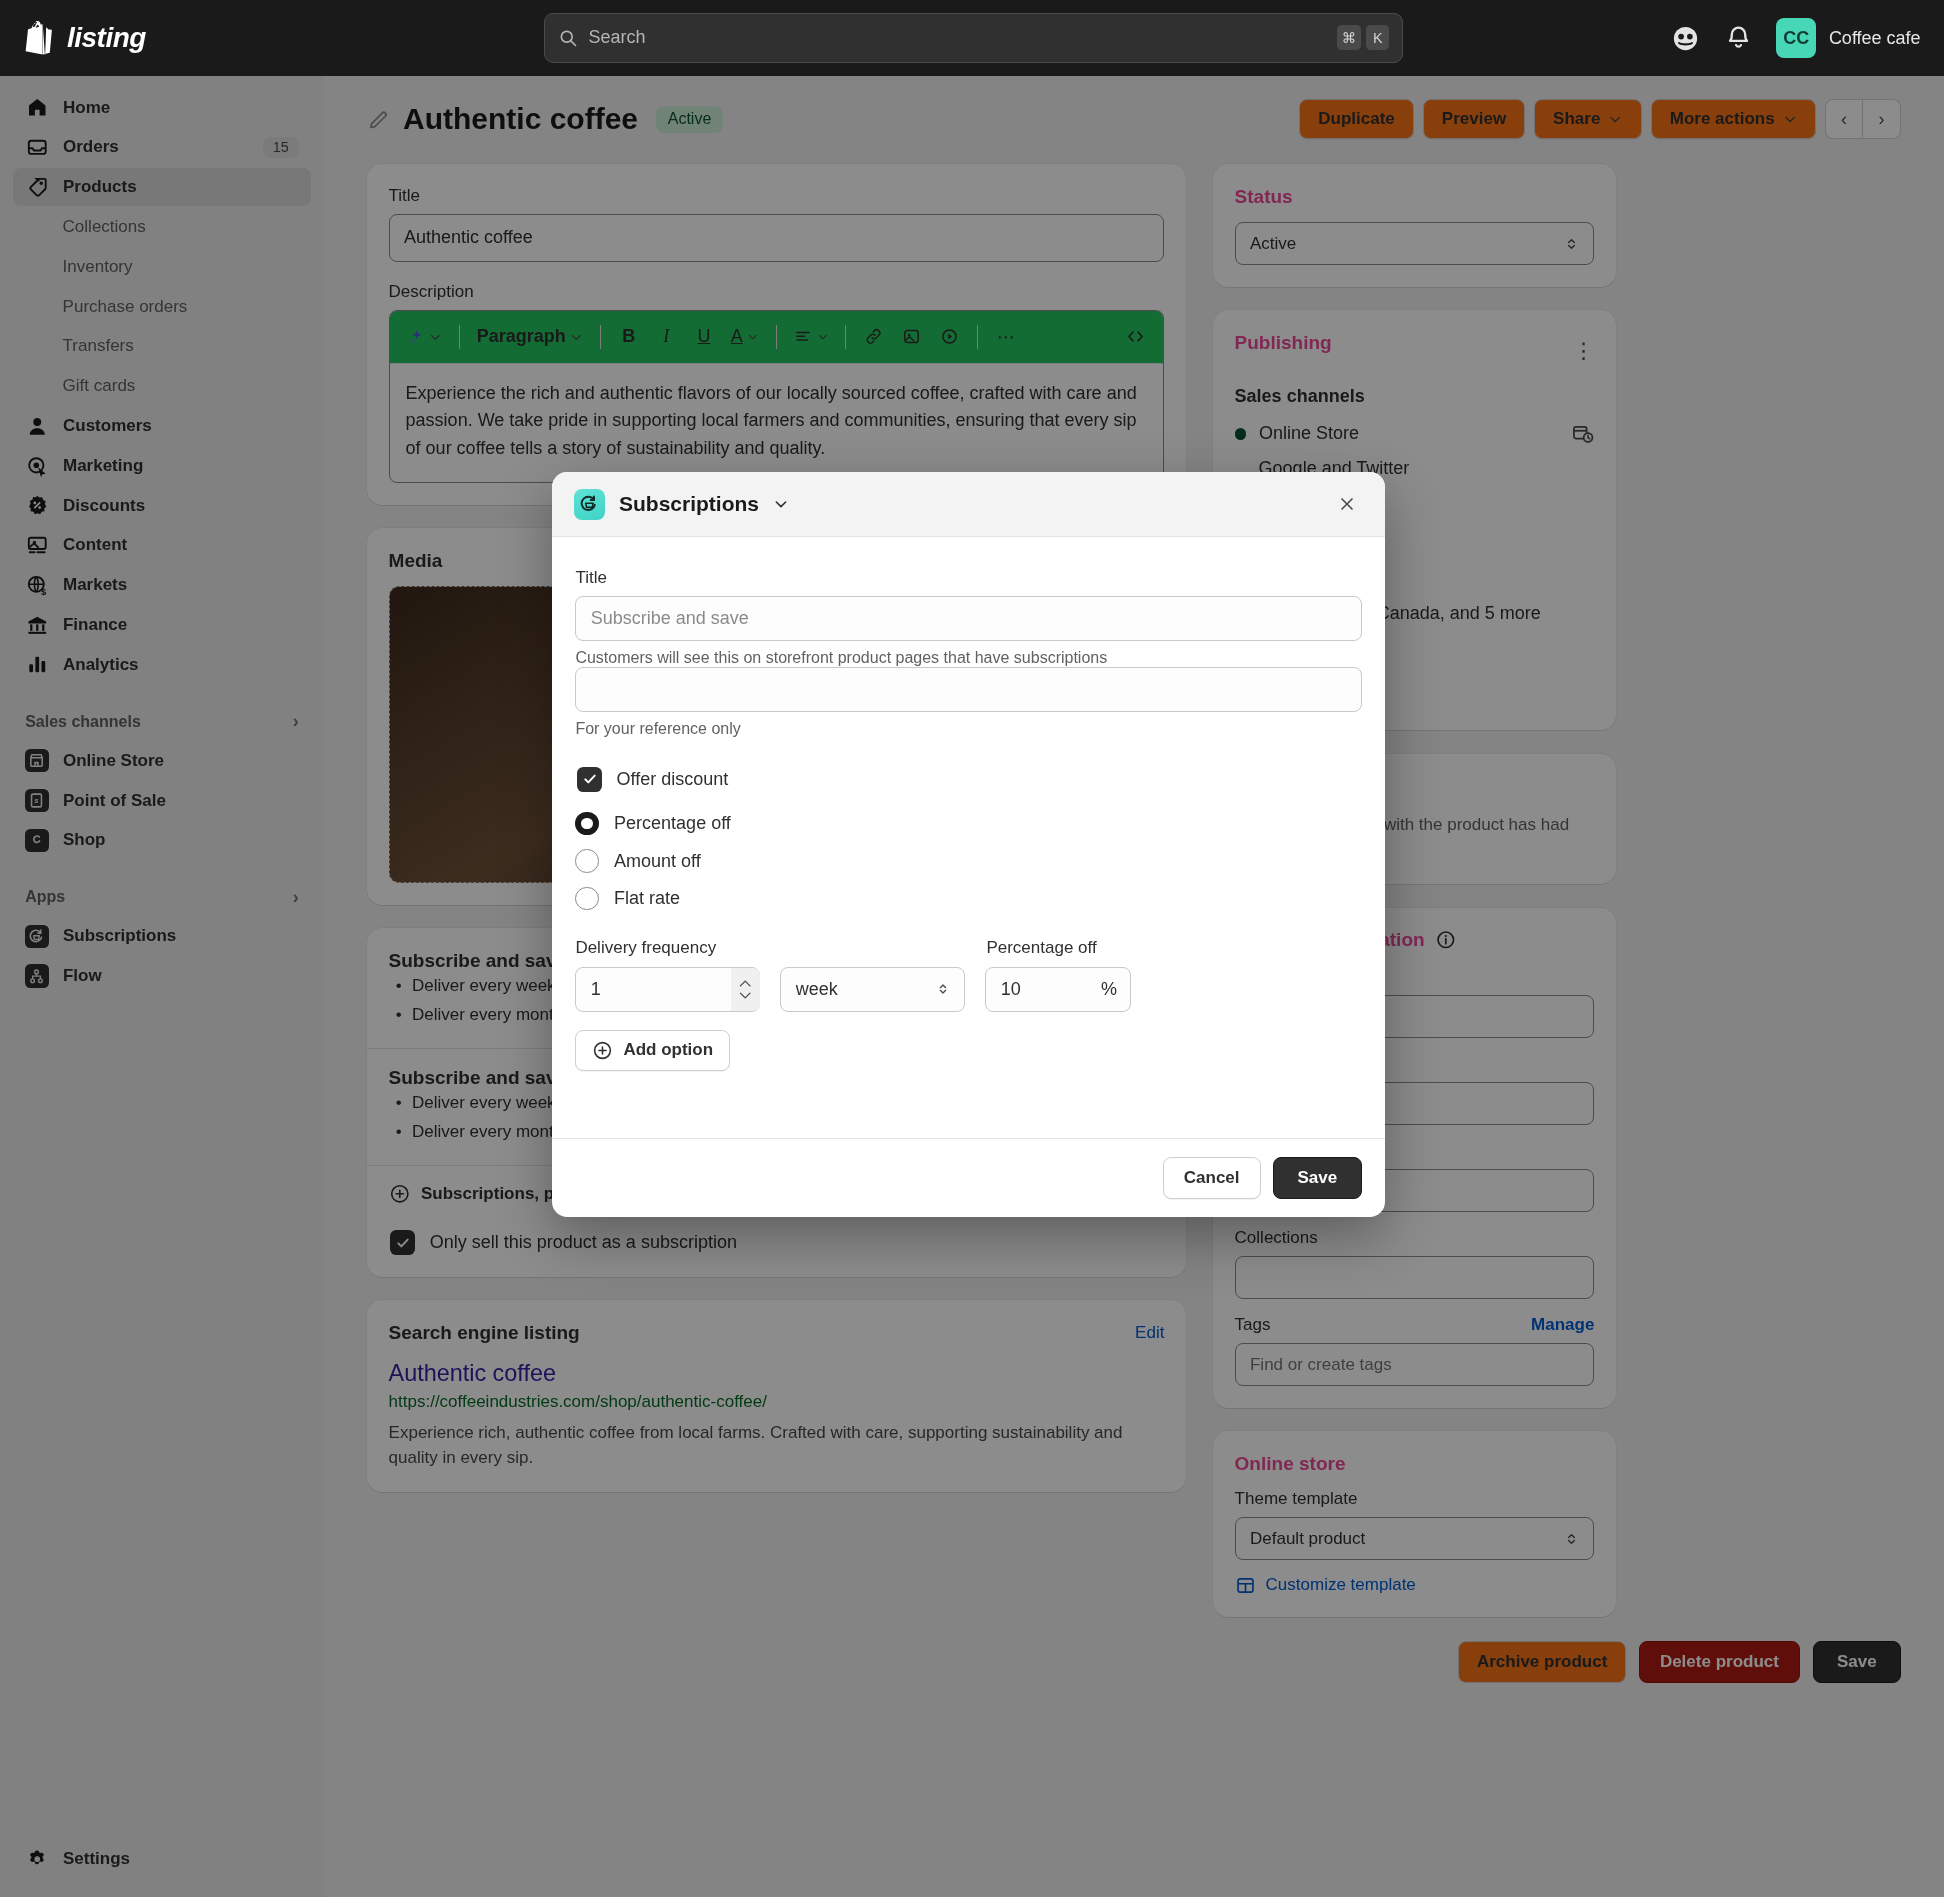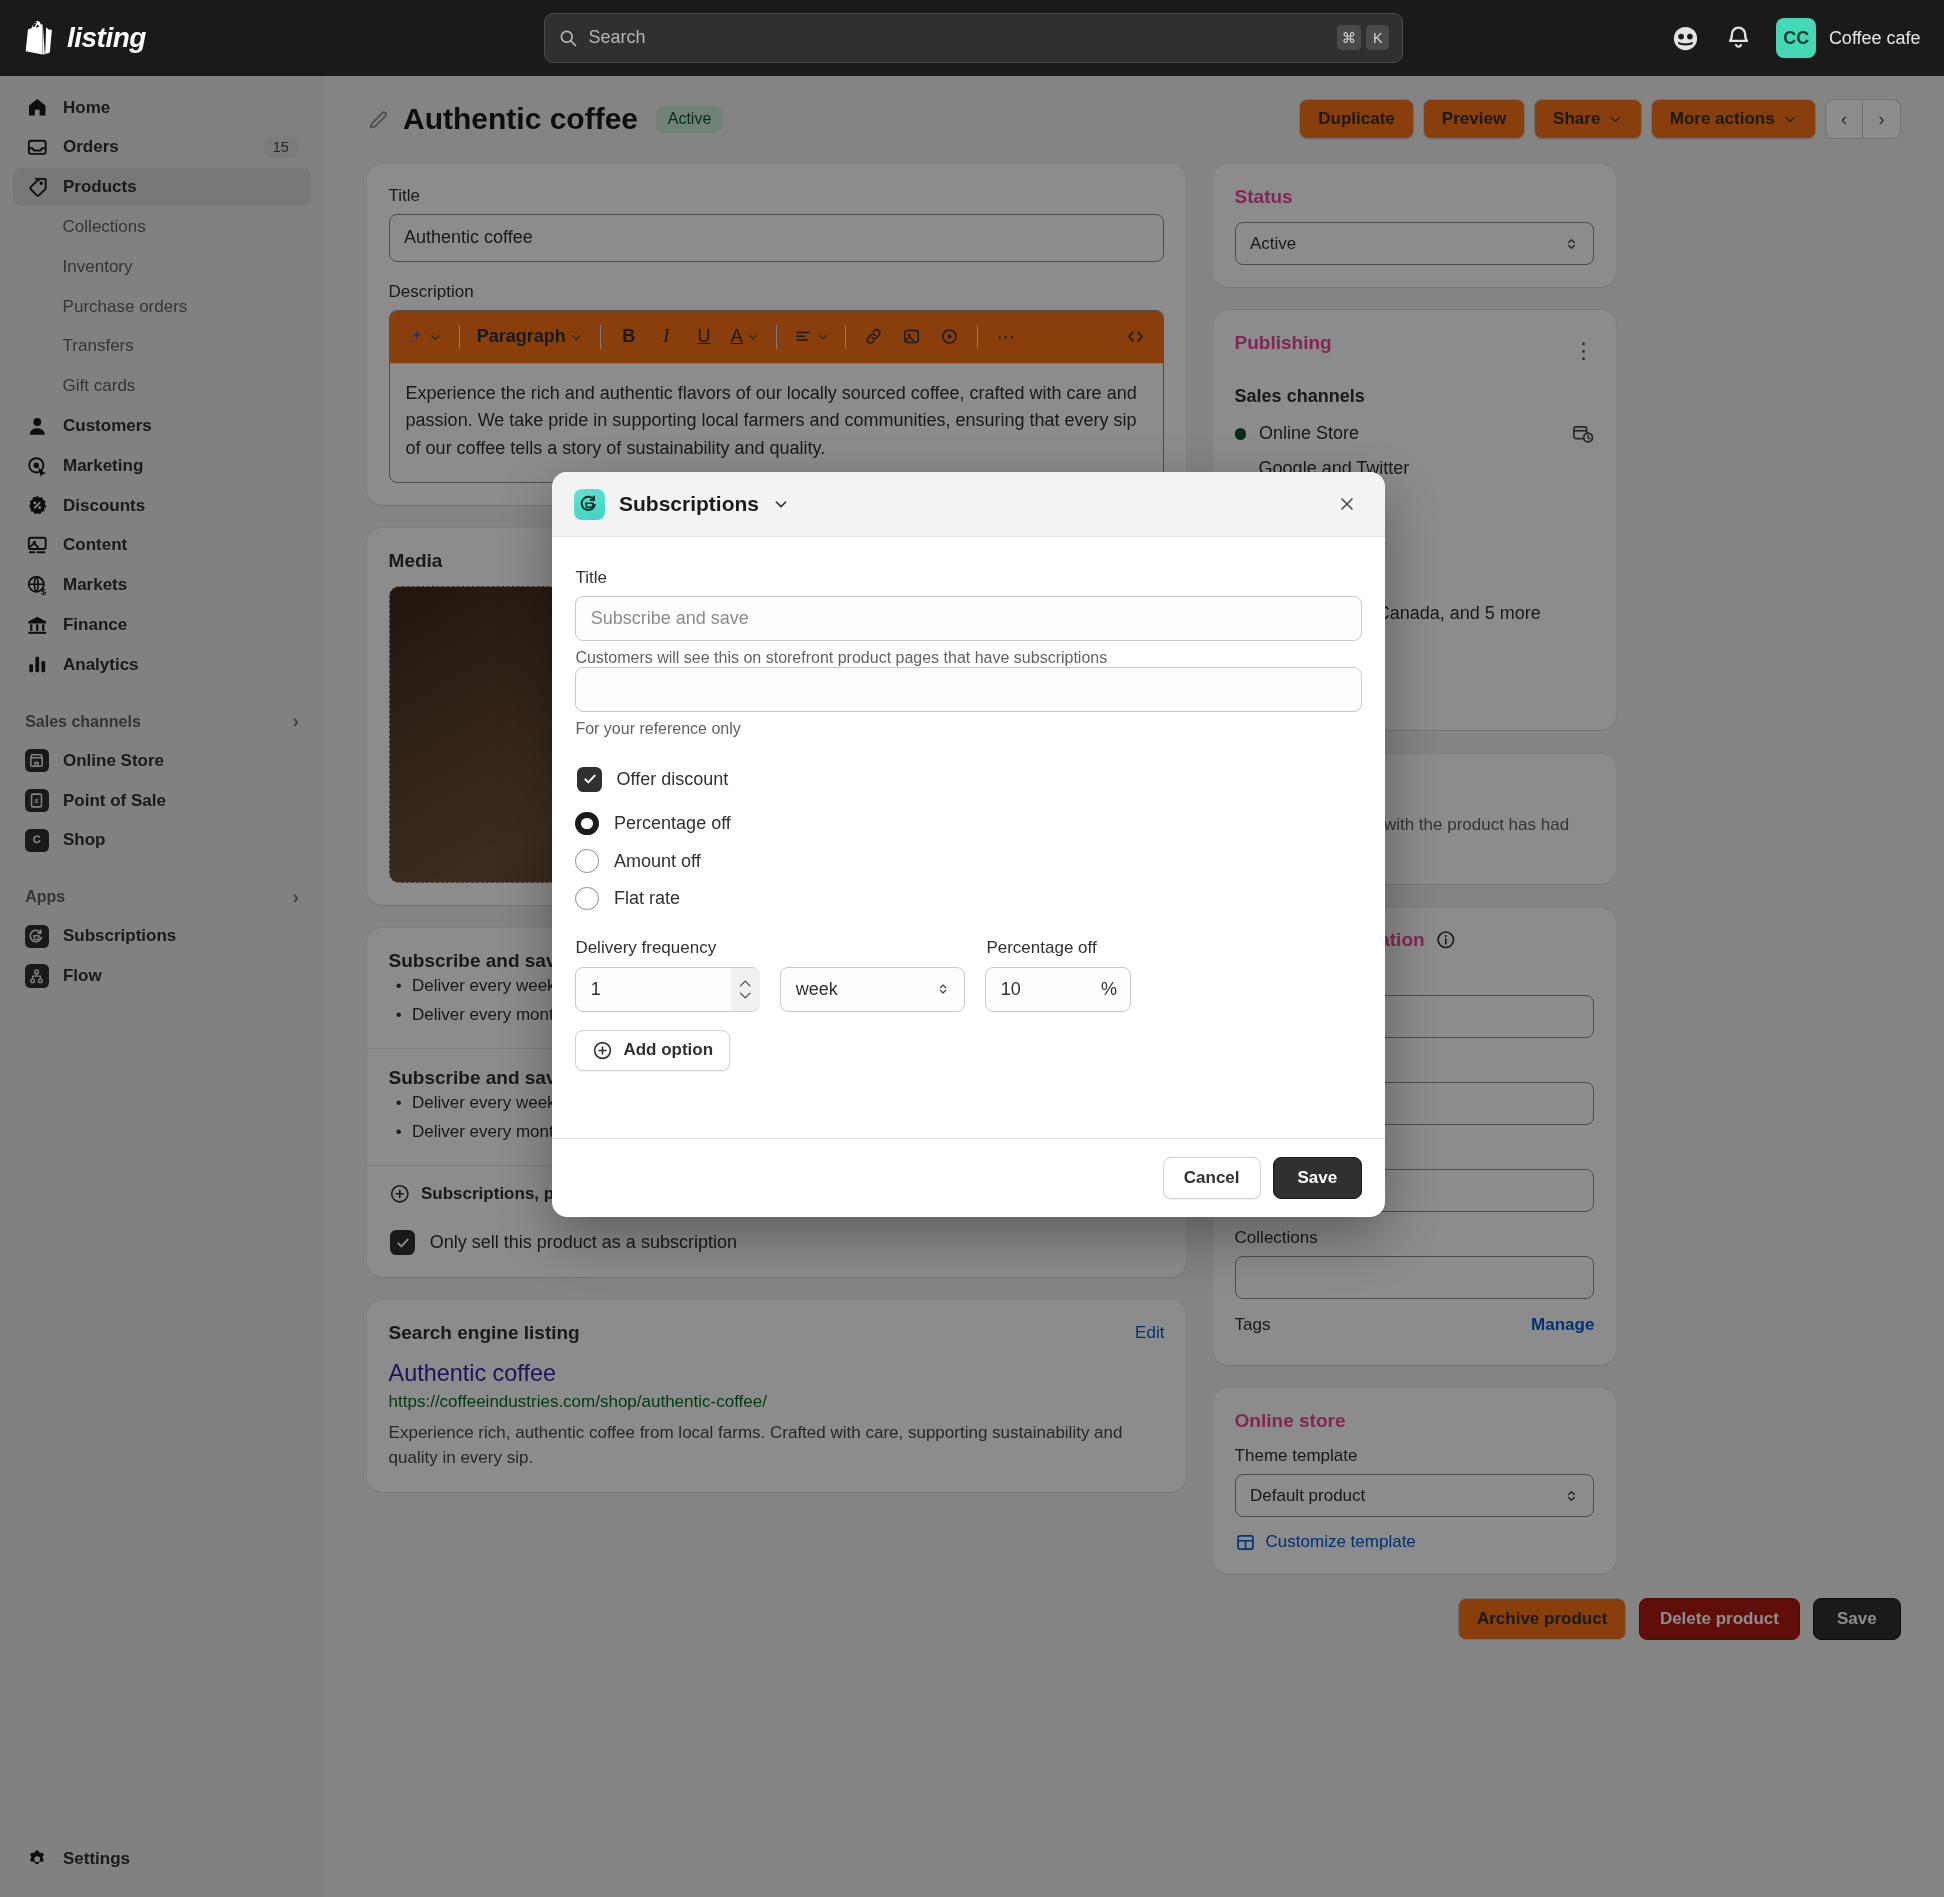--- a/index.html
+++ b/index.html
@@ -98,21 +98,21 @@
   .finput {
     width: 100%; border: 0.9px solid #8a8a8a; border-radius: 8px; height: 48px;
     font-size: 18px; padding: 0 14.4px; color: #303030; background: #fff;
     font-family: "Liberation Sans", sans-serif;
   }
   .finput.small { height: 43px; font-size: 17px; }
 
   .editor-wrap { border: 0.9px solid #8a8a8a; border-radius: 8px; overflow: hidden; }
   .editor-toolbar {
     display: flex; align-items: center; gap: 3.6px; padding: 9px 10.8px;
-    border-bottom: 0.9px solid #e3e3e3; background: #f97316;
+    border-bottom: 0.9px solid #e3e3e3; background: #22c55e;
   }
   .tb-btn { height: 34px; min-width: 34px; display: flex; align-items: center; justify-content: center;
             border-radius: 6.3px; color: #303030; font-size: 18px; cursor: pointer; padding: 0 6.3px; gap: 4.5px; }
   .tb-sep { width: 0.9px; height: 23.4px; background: #e3e3e3; margin: 0 7.2px; }
   .editor-body { padding: 16px 16px 20px 16px; font-size: 18px; line-height: 1.52; color: #303030; }
 
   .card-title { font-size: 19px; font-weight: 700; color: #303030; }
   .card-head-row { display: flex; align-items: center; margin-bottom: 16px; }
   .link { color: #005bd3; font-size: 17px; text-decoration: none; cursor: pointer; }
 
@@ -690,20 +690,21 @@
           <label class="flabel" style="margin-top:16px;">Vendor</label>
           <input class="finput small" value="" style="">
 
           <label class="flabel" style="margin-top:16px;">Collections</label>
           <input class="finput small" value="" style="">
 
           <div class="card-head-row" style="margin:16px 0 8px;">
             <span class="flabel" style="margin-bottom:0;">Tags</span>
             <a class="link" style="margin-left:auto;font-weight:600;">Manage</a>
           </div>
+          <input class="finput small" placeholder="Find or create tags" style="">
         </div>
 
         <div class="card">
           <div class="panel-title">Online store</div>
           <label class="flabel">Theme template</label>
           <div class="select-wrap">
             <input class="finput small" value="Default product" style="">
             <svg class="chev2" width="17" height="17" viewBox="0 0 24 24" fill="none">
               <path d="M8 10l4-4 4 4M8 14l4 4 4-4" stroke="#4a4a4a" stroke-width="2" stroke-linecap="round" stroke-linejoin="round"></path>
               </svg>

